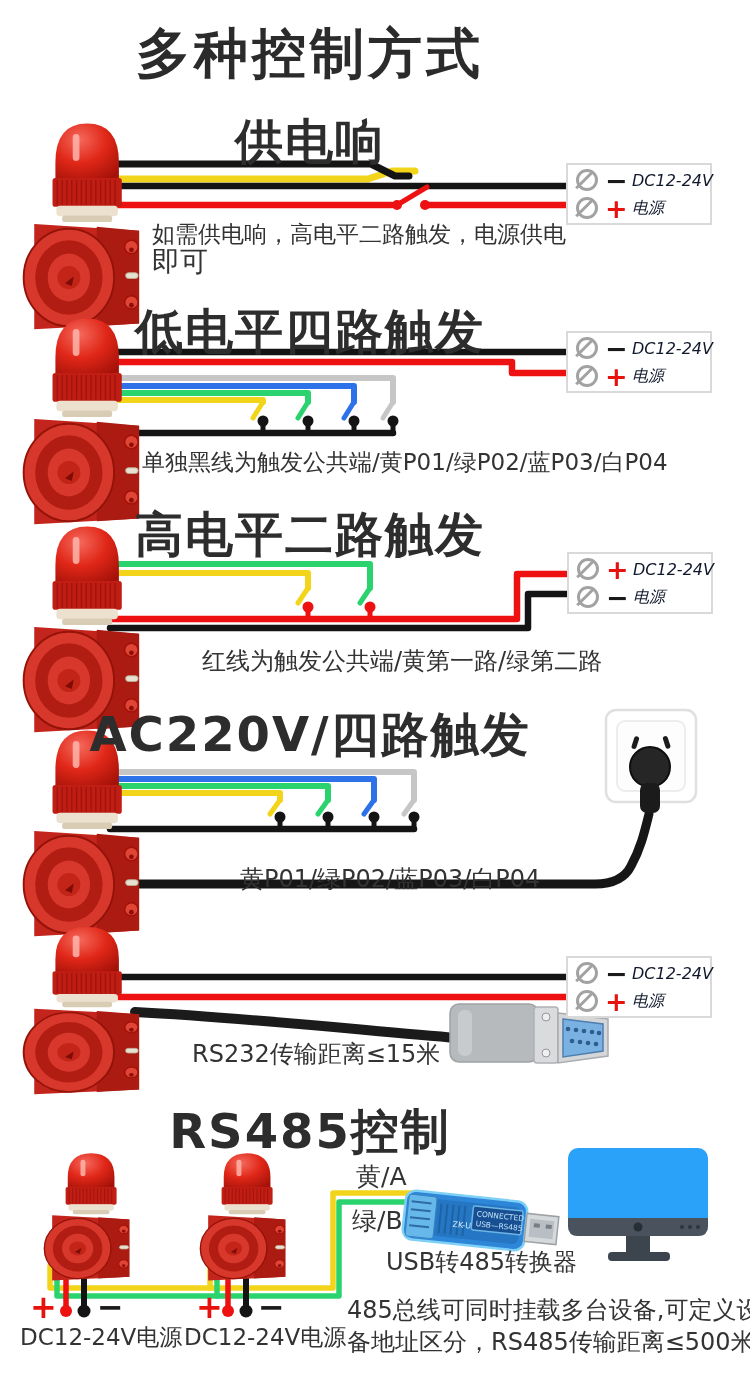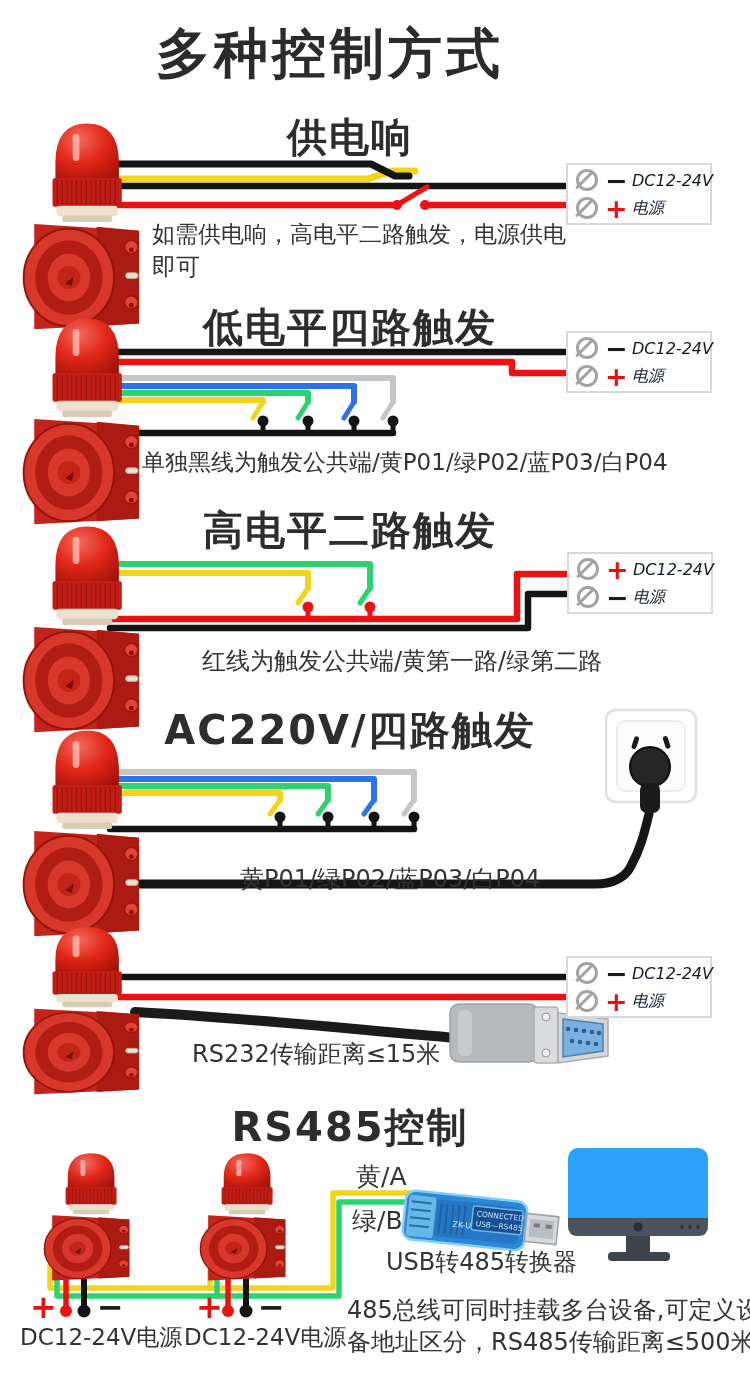--- a/index.html
+++ b/index.html
@@ -1,21 +1,21 @@
 <!DOCTYPE html>
 <html><head>
 <meta charset="utf-8">
 <style>
   html,body{margin:0;padding:0;background:#fff;}
   .page{position:relative;width:750px;height:1379px;background:#ffffff;overflow:hidden;
         font-family:"DejaVu Sans",sans-serif;}
   .abs{position:absolute;}
-  .heading{left:0;width:620px;text-align:center;font-weight:700;color:#2d2d2d;white-space:nowrap;margin-left:20px;}
+  .heading{left:0;width:620px;text-align:center;font-weight:700;color:#2d2d2d;white-space:nowrap;}
   .h-main{font-size:54px;font-weight:900;letter-spacing:4px;color:#2b2b2b;}
-  .h-sec{font-size:40px;letter-spacing:2px;padding-left:20px;}
+  .h-sec{font-size:48px;letter-spacing:2px;}
   .note{color:#333;white-space:nowrap;}
   .svglayer{position:absolute;left:0;top:0;}
   .tbox{position:absolute;width:146px;height:62px;background:#fff;border:2px solid #d9d9d9;
         box-sizing:border-box;display:flex;flex-direction:column;justify-content:center;
         gap:1px;padding:2px 8px;}
   .trow{display:flex;align-items:center;gap:7px;height:27px;}
   .screw{width:16px;height:16px;border:3px solid #a2a2a2;border-radius:50%;position:relative;flex:none;}
   .screw::after{content:"";position:absolute;width:22px;height:3px;background:#a2a2a2;
         left:-6px;top:6.5px;transform:rotate(-45deg);}
   .sign{font-size:27px;font-weight:700;width:20px;text-align:center;line-height:1;flex:none;}
@@ -211,21 +211,21 @@
     <use href="#siren" transform="translate(15,722) scale(0.962,0.956)"></use>
     <use href="#siren" transform="translate(15,920) scale(0.962,0.778)"></use>
     <use href="#siren" transform="translate(38,1148) scale(0.708,0.591)"></use>
     <use href="#siren" transform="translate(194,1148) scale(0.708,0.591)"></use>
   </svg>
 
   <div class="abs heading h-main" style="top:18px;">多种控制方式</div>
 
   <div class="abs heading h-sec" style="top:110px;">供电响</div>
   <div class="abs note" style="left:152px;top:219px;font-size:23px;">如需供电响，高电平二路触发，电源供电</div>
-  <div class="abs note" style="left:152px;top:251px;font-size:24px;">即可</div>
+  <div class="abs note" style="left:152px;top:243px;font-size:28px;">即可</div>
 
   <div class="abs heading h-sec" style="top:300px;">低电平四路触发</div>
   <div class="abs note" style="left:142px;top:447px;font-size:23px;">单独黑线为触发公共端/黄P01/绿P02/蓝P03/白P04</div>
 
   <div class="abs heading h-sec" style="top:503px;">高电平二路触发</div>
   <div class="abs note" style="left:202px;top:645px;font-size:24px;">红线为触发公共端/黄第一路/绿第二路</div>
 
   <div class="abs heading h-sec" style="top:703px;">AC220V/四路触发</div>
   <div class="abs note" style="left:240px;top:839px;font-size:24px;margin-top:24px;">黄P01/绿P02/蓝P03/白P04</div>
 

